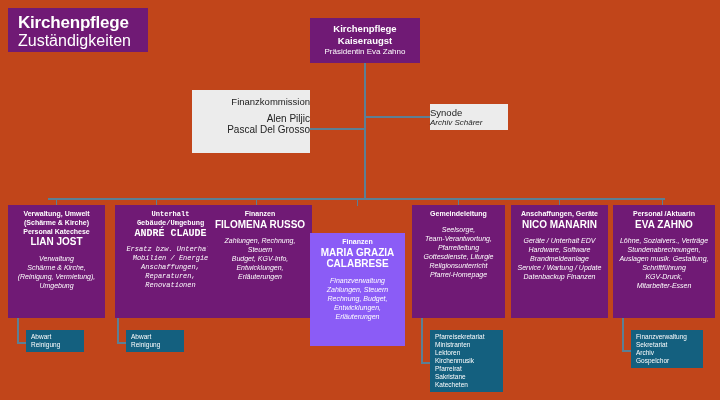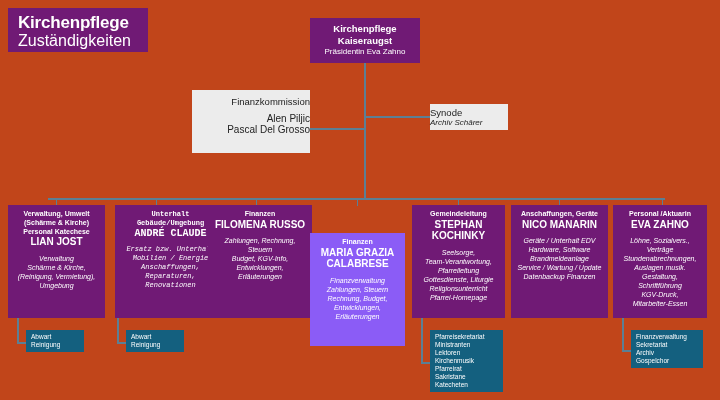--- a/index.html
+++ b/index.html
@@ -248,24 +248,20 @@
           <div>Zahlungen, Steuern</div>
           <div>Rechnung, Budget,</div>
           <div>Entwicklungen,</div>
           <div>Erläuterungen</div>
         </div>
       </div>
       <div class="box dept box-blue" style="left: 412px; width: 93px;">
         <div class="head">
           <div>Gemeindeleitung</div>
         </div>
-        <div class="name">
-          <div>STEPHAN</div>
-          <div>KOCHINKY</div>
-        </div>
         <div class="duties">
           <div>Seelsorge,</div>
           <div>Team-Verantwortung,</div>
           <div>Pfarreileitung</div>
           <div>Gottesdienste, Liturgie</div>
           <div>Religionsunterricht</div>
           <div>Pfarrei-Homepage</div>
         </div>
       </div>
       <div class="box subbox" style="left: 430px; top: 330px; width: 73px;">
@@ -285,21 +281,21 @@
           <div>NICO MANARIN</div>
         </div>
         <div class="duties">
           <div>Geräte / Unterhalt EDV</div>
           <div>Hardware, Software</div>
           <div>Brandmeldeanlage</div>
           <div>Service / Wartung / Update</div>
           <div>Datenbackup Finanzen</div>
         </div>
       </div>
-      <div class="box dept box-blue" style="left: 613px; width: 94px;">
+      <div class="box dept box-blue" style="left: 613px; width: 102px;">
         <div class="head">
           <div>Personal /Aktuarin</div>
         </div>
         <div class="name">
           <div>EVA ZAHNO</div>
         </div>
         <div class="duties">
           <div>Löhne, Sozialvers., Verträge</div>
           <div>Stundenabrechnungen,</div>
           <div>Auslagen musik. Gestaltung,</div>

